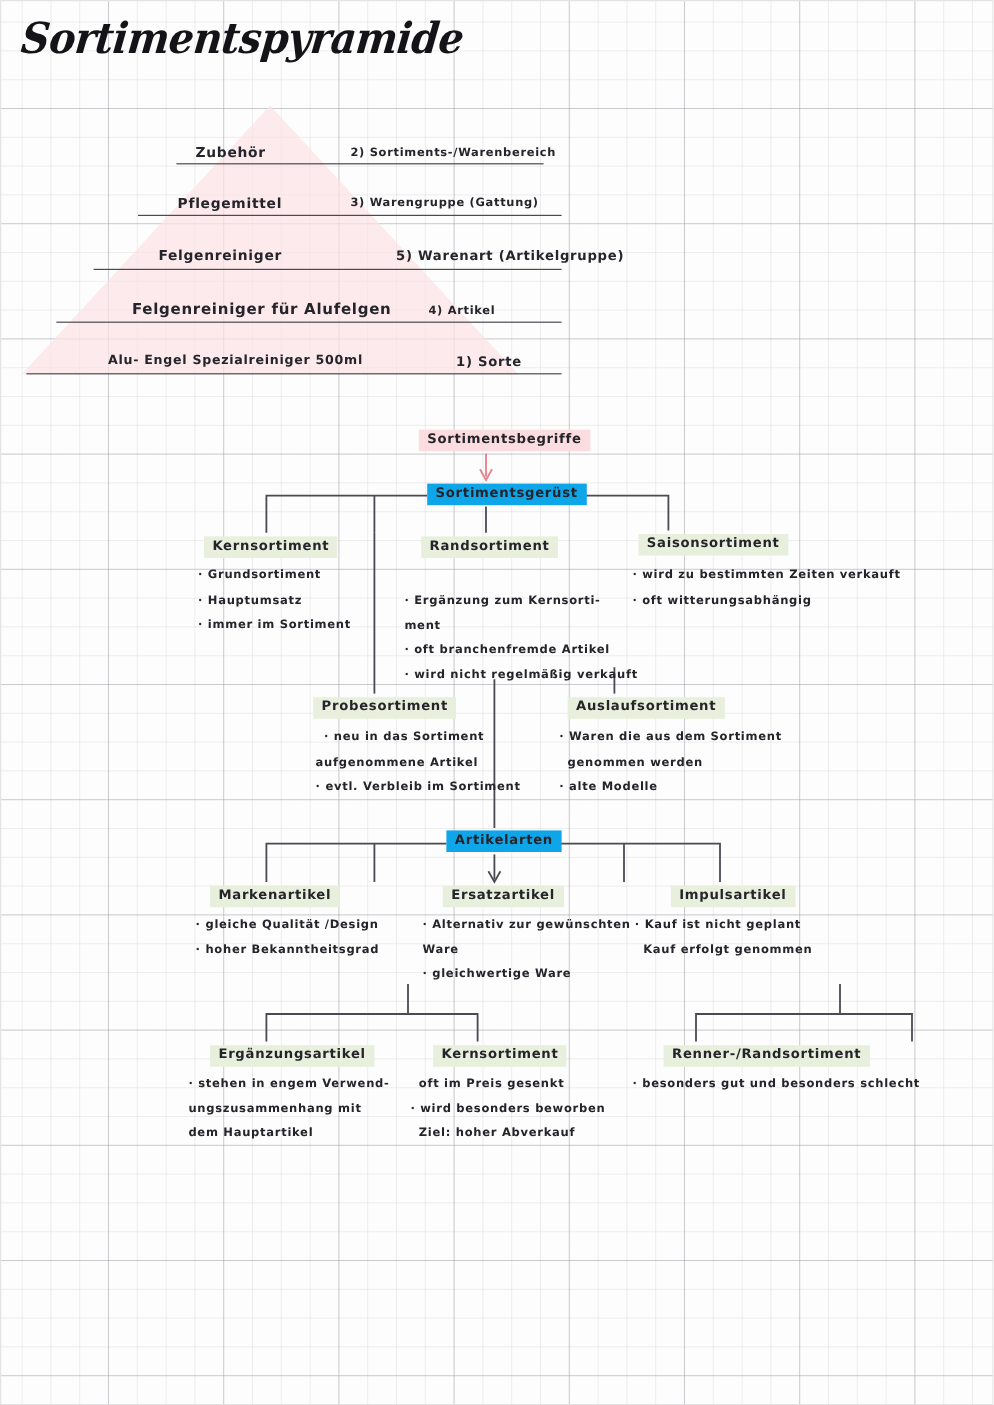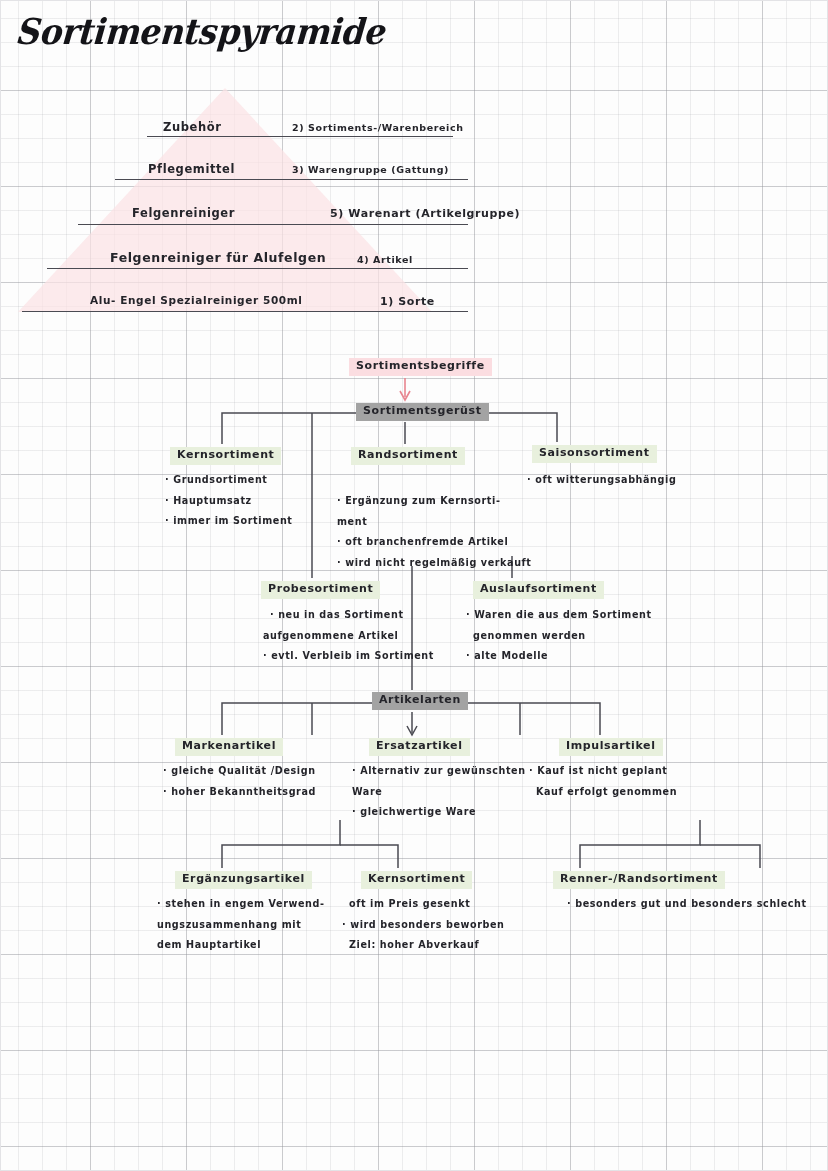--- a/index.html
+++ b/index.html
@@ -95,21 +95,21 @@
   
   .node {
     position: absolute;
     z-index: 18;
     white-space: nowrap;
     padding: 2px 7px 3px 7px;
     font-size: 11px;
     line-height: 1.15;
   }
   .node.pink   { background: #fbdde1; }
-  .node.gray   { background: #a3a3a3; }
+  .node.gray   { background: #0ea5e9; }
   .node.green  { background: #e8f0dd; }
 
   .bullets {
     position: absolute;
     z-index: 16;
     font-size: 9.6px;
     line-height: 20.5px;
     color: #24242a;
     white-space: nowrap;
   }
@@ -171,20 +171,21 @@
   <div class="node green hand" style="left:351px; top:447px;">Randsortiment</div>
   <div class="bullets hand" style="left:337px; top:491px;">
     <span class="bl dot">Ergänzung   zum  Kernsorti-</span>
     <span class="bl cont">ment</span>
     <span class="bl dot">oft  branchenfremde  Artikel</span>
     <span class="bl dot">wird nicht regelmäßig verkauft</span>
   </div>
 
   <div class="node green hand" style="left:532px; top:445px;">Saisonsortiment</div>
   <div class="bullets hand" style="left:527px; top:470px;">
+    <span class="bl dot">wird  zu  bestimmten  Zeiten     verkauft</span>
     <span class="bl dot">oft  witterungsabhängig</span>
   </div>
 
   <div class="node green hand" style="left:261px; top:581px;">Probesortiment</div>
   <div class="bullets hand" style="left:253px; top:605px;">
     <span class="bl dot" style="padding-left:17px;">neu  in das   Sortiment</span>
     <span class="bl cont" style="padding-left:10px;">aufgenommene   Artikel</span>
     <span class="bl dot" style="padding-left:10px;">evtl. Verbleib im  Sortiment</span>
   </div>
 
@@ -224,21 +225,21 @@
   </div>
 
   <div class="node green hand" style="left:361px; top:871px;">Kernsortiment</div>
   <div class="bullets hand" style="left:342px; top:894px;">
     <span class="bl cont" style="padding-left:7px;">oft im  Preis  gesenkt</span>
     <span class="bl dot">wird   besonders  beworben</span>
     <span class="bl cont" style="padding-left:7px;">Ziel: hoher  Abverkauf</span>
   </div>
 
   <div class="node green hand" style="left:553px; top:871px;">Renner-/Randsortiment</div>
-  <div class="bullets hand" style="left:527px; top:894px;margin-left:40px;">
+  <div class="bullets hand" style="left:527px; top:894px;">
     <span class="bl dot">besonders  gut  und  besonders     schlecht</span>
   </div>
 
 </div>
 
 <svg id="connectors" width="828" height="1171" viewBox="0 0 828 1171">
 
   <line class="arrow-pink" x1="405" y1="378" x2="405" y2="397"></line>
   <path class="arrow-pink" d="M 400 391 L 405 400 L 410 391"></path>
 

